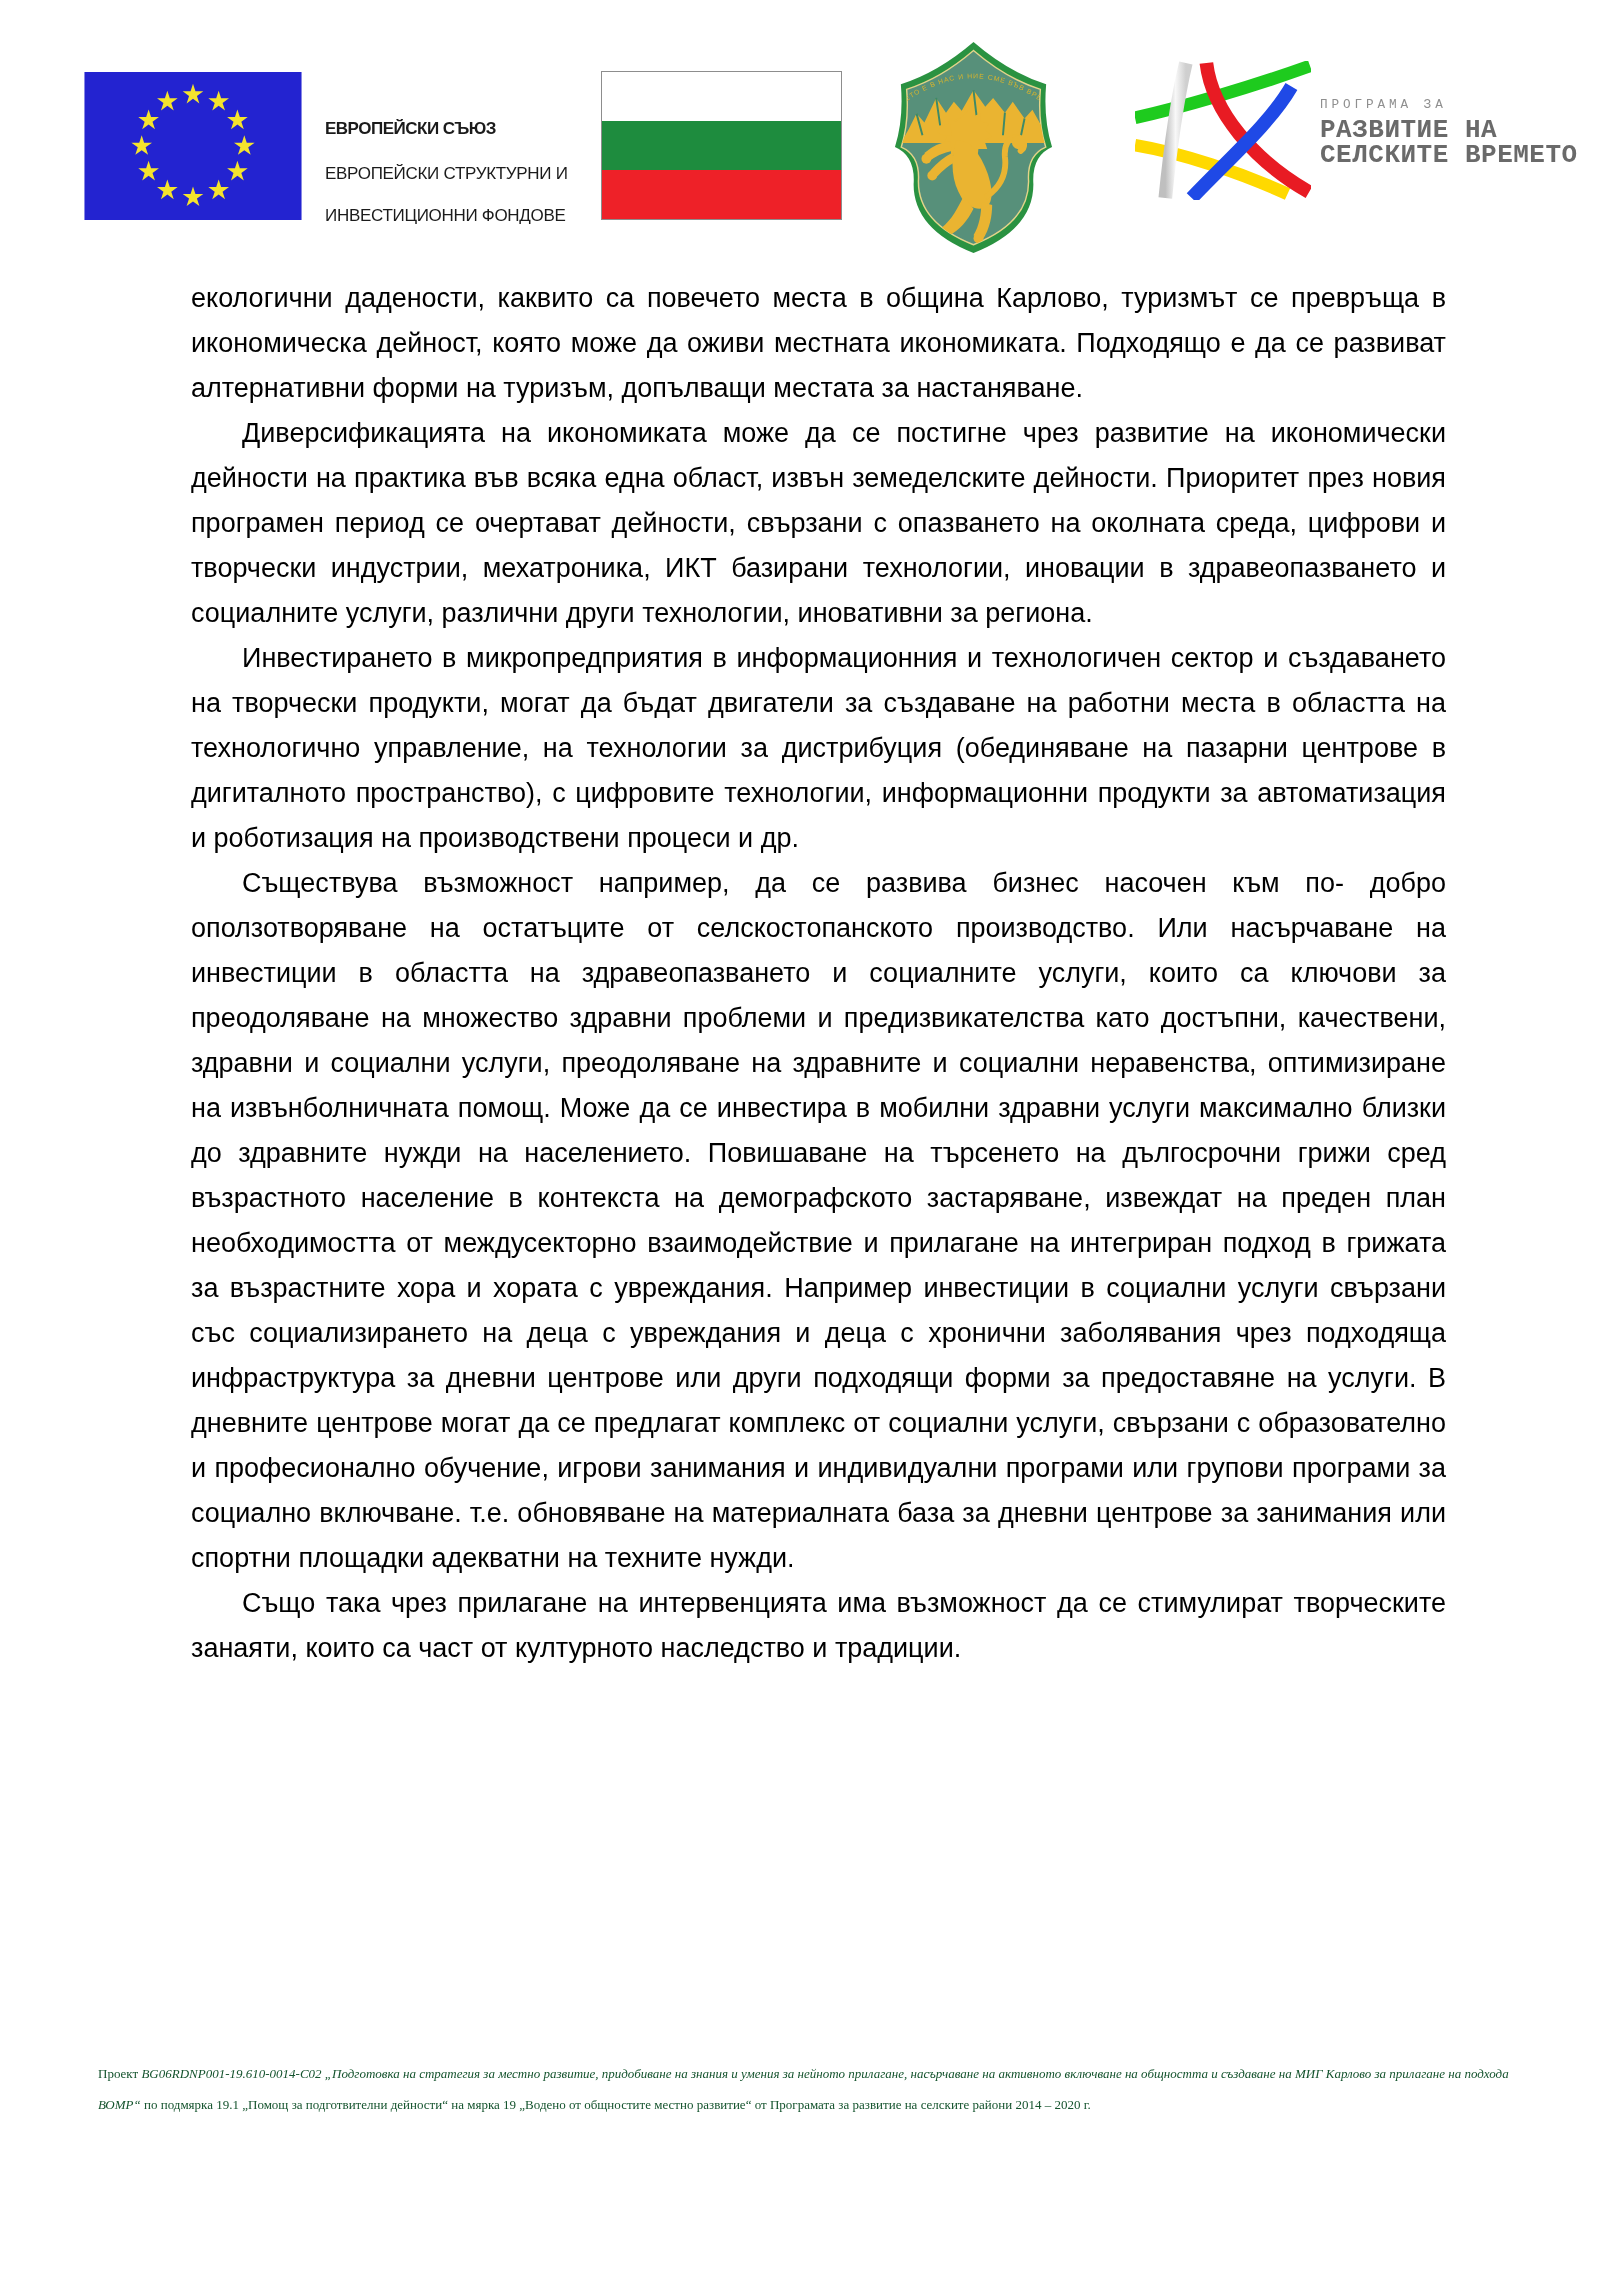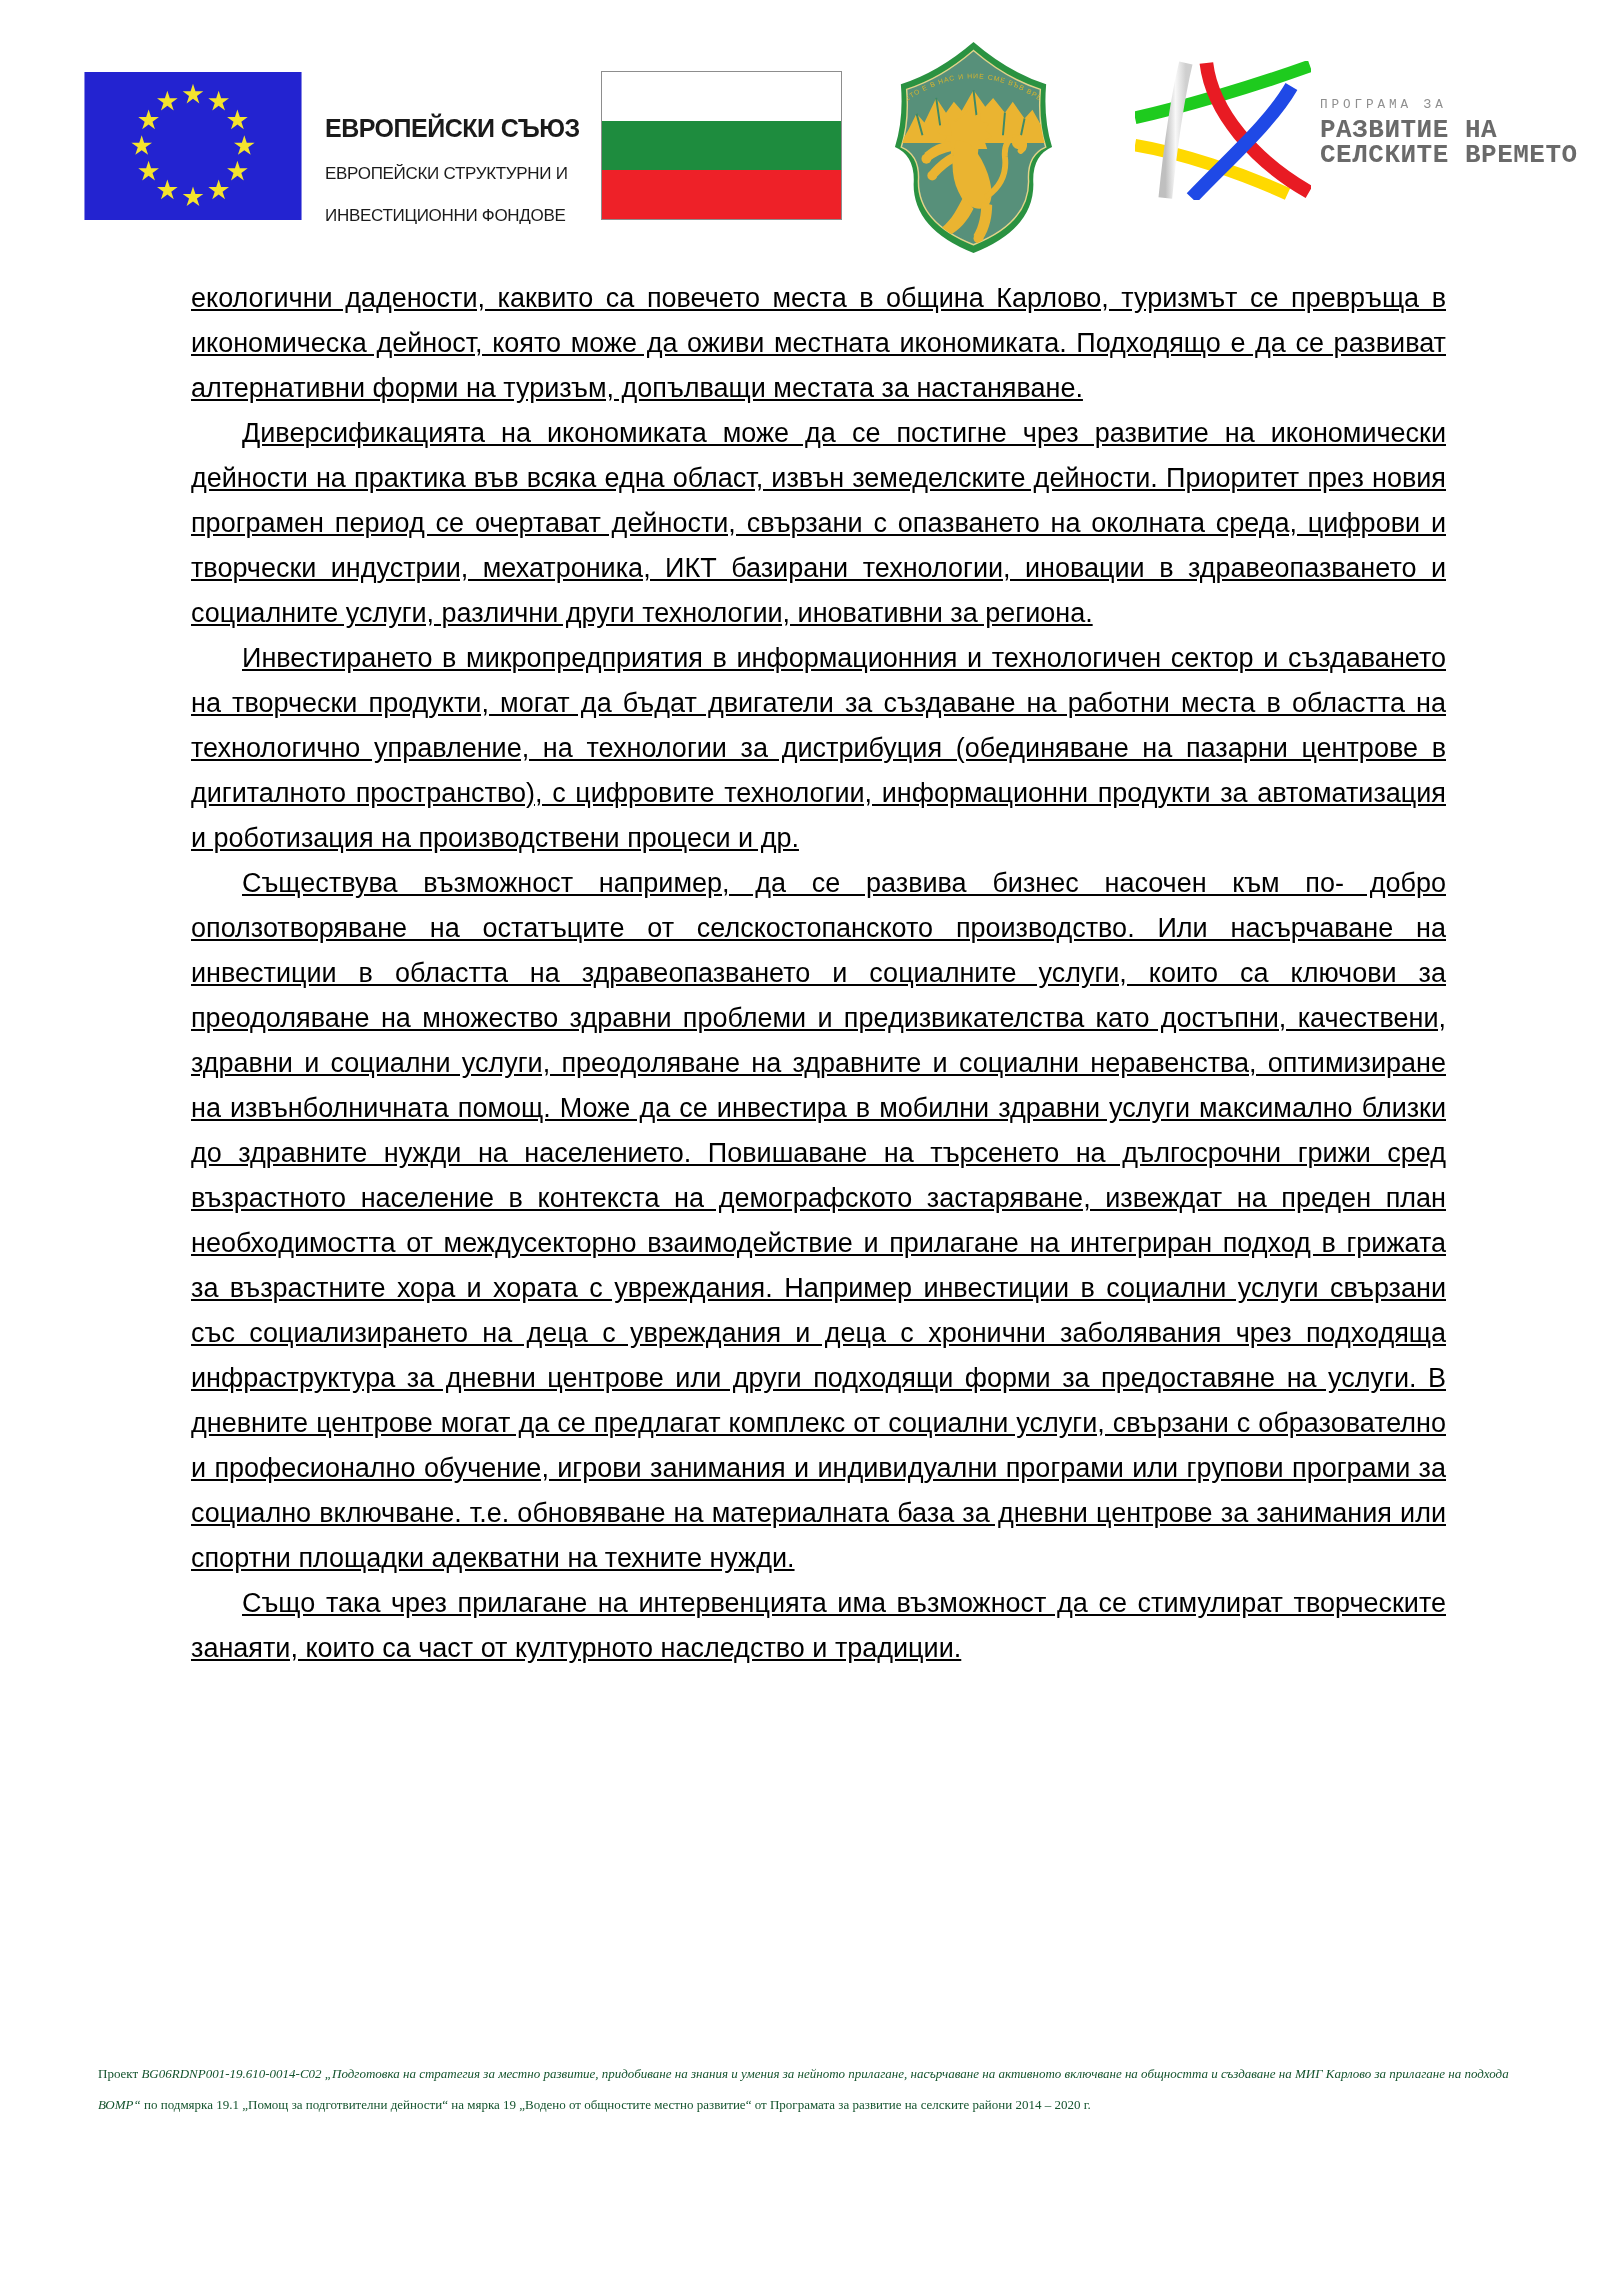--- a/index.html
+++ b/index.html
@@ -8,36 +8,36 @@
     width:1621px;height:2293px;
     background:#ffffff;
     margin:0 auto;
     overflow:hidden;
     font-family:"Liberation Sans", sans-serif;
   }
   
   .header{position:absolute;left:0;top:0;width:100%;height:274px;}
   .eu-flag{position:absolute;left:84px;top:72px;width:218px;height:148px;display:block;}
   .eu-text{position:absolute;left:325px;top:114px;color:#1b1b1b;}
-  .eu-title{font-size:25px;letter-spacing:-0.5px;font-weight:600;line-height:29px;}
+  .eu-title{font-size:17px;letter-spacing:-0.5px;font-weight:600;line-height:29px;}
   .eu-sub{font-size:17px;letter-spacing:-0.3px;font-weight:500;line-height:21.6px;margin-top:20px;}
   .bg-flag{position:absolute;left:601px;top:71px;width:239px;height:147px;border:1px solid #8d8d8d;display:flex;flex-direction:column;}
   .bg-flag .stripe{flex:1;}
   .crest{position:absolute;left:887px;top:39px;width:173px;height:216px;display:block;}
   .ribbons{position:absolute;left:1135px;top:61px;width:176px;height:139px;display:block;}
   .prsr-text{position:absolute;left:1320px;top:96px;font-family:Liberation Mono, monospace;}
   .prsr-kicker{font-size:12.7px;letter-spacing:3.9px;color:#8f8f8f;line-height:17.6px;margin-bottom:4.9px;}
   .prsr-line{font-size:26px;font-weight:bold;color:#6a6a6a;letter-spacing:0.5px;line-height:24.5px;}
   
   .doc-body{
     position:absolute;left:191px;top:276px;width:1255px;
     font-size:27px;line-height:45px;color:#000;
     text-align:justify;
   }
-  .doc-body p{margin:0;text-decoration:underline;}
+  .doc-body p{margin:0;}
   .doc-body p.ind{text-indent:51px;}
   
   .doc-footer{
     position:absolute;left:98px;top:2058px;width:1425px;
     font-family:"Liberation Serif", serif;
     font-size:13px;line-height:31px;color:#14532d;
     text-align:left;
   }
   .doc-footer .it{font-style:italic;}
 </style>

